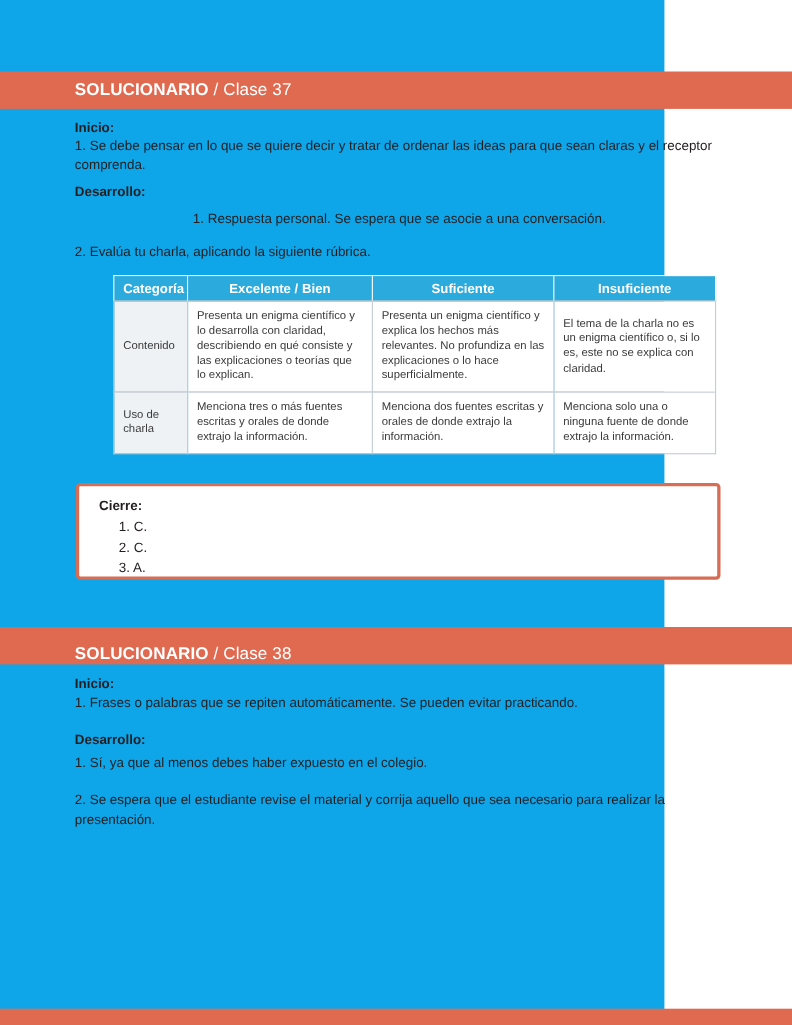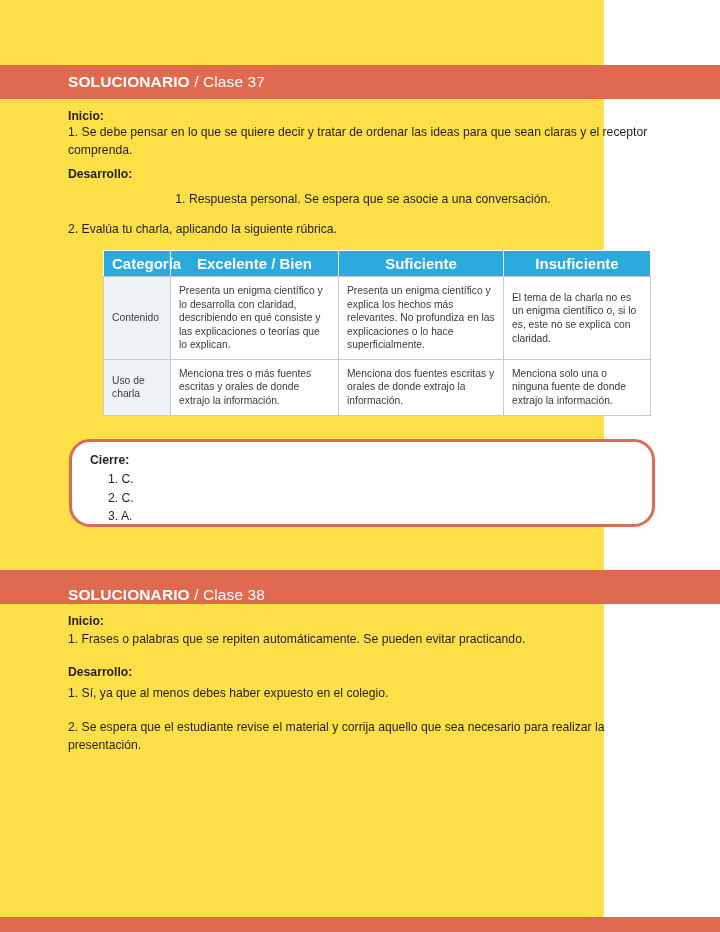--- a/index.html
+++ b/index.html
@@ -13,21 +13,21 @@
     position: relative;
     font-family: "Liberation Sans", sans-serif;
     color: #231f20;
     overflow: hidden;
   }
 
   .page {
     position: relative;
     width: 604px;
     height: 932px;
-    background: #fde047;
+    background: #0ea5e9;
   }
 
   
   .section-header {
     position: absolute;
     left: 0;
     width: 720px;
     height: 34px;
     background: #e06a50;
     display: flex;
@@ -86,21 +86,21 @@
     top: 250px;
     width: 547px;
     border-collapse: collapse;
     table-layout: fixed;
     font-size: 10.3px;
   }
   .rubric th {
     background: #2baade;
     color: #ffffff;
     font-weight: bold;
-    font-size: 15px;
+    font-size: 12px;
     text-align: center;
     padding: 4px 4px;
     border: 1px solid #ffffff;
     border-bottom: 1px solid #b9c6d1;
   }
   .rubric th:first-child {
     text-align: left;
     padding-left: 8px;
   }
   .rubric td {
@@ -123,21 +123,21 @@
   .col-insuf { width: 147px; }
 
   
   .cierre-box {
     position: absolute;
     left: 69px;
     top: 439px;
     width: 586px;
     height: 88px;
     border: 3px solid #d76d55;
-    border-radius: 21px;
+    border-radius: 4px;
     box-sizing: border-box;
     background: #ffffff;
     padding: 10px 3px 0 18px;
   }
   .cierre-box .label { margin-bottom: 2px; }
   .cierre-list {
     margin: 0;
     padding: 0;
     list-style: none;
   }

